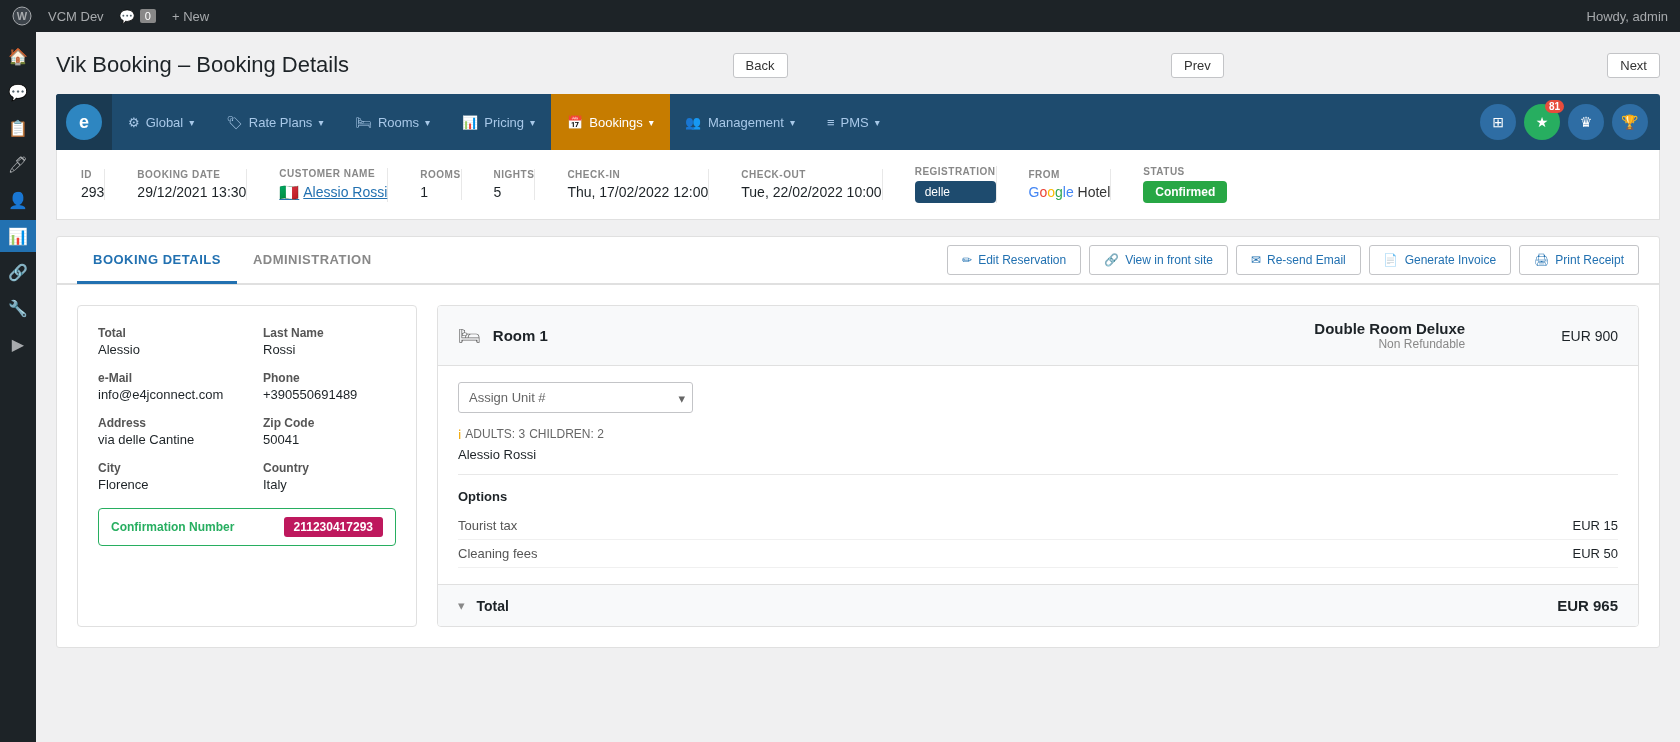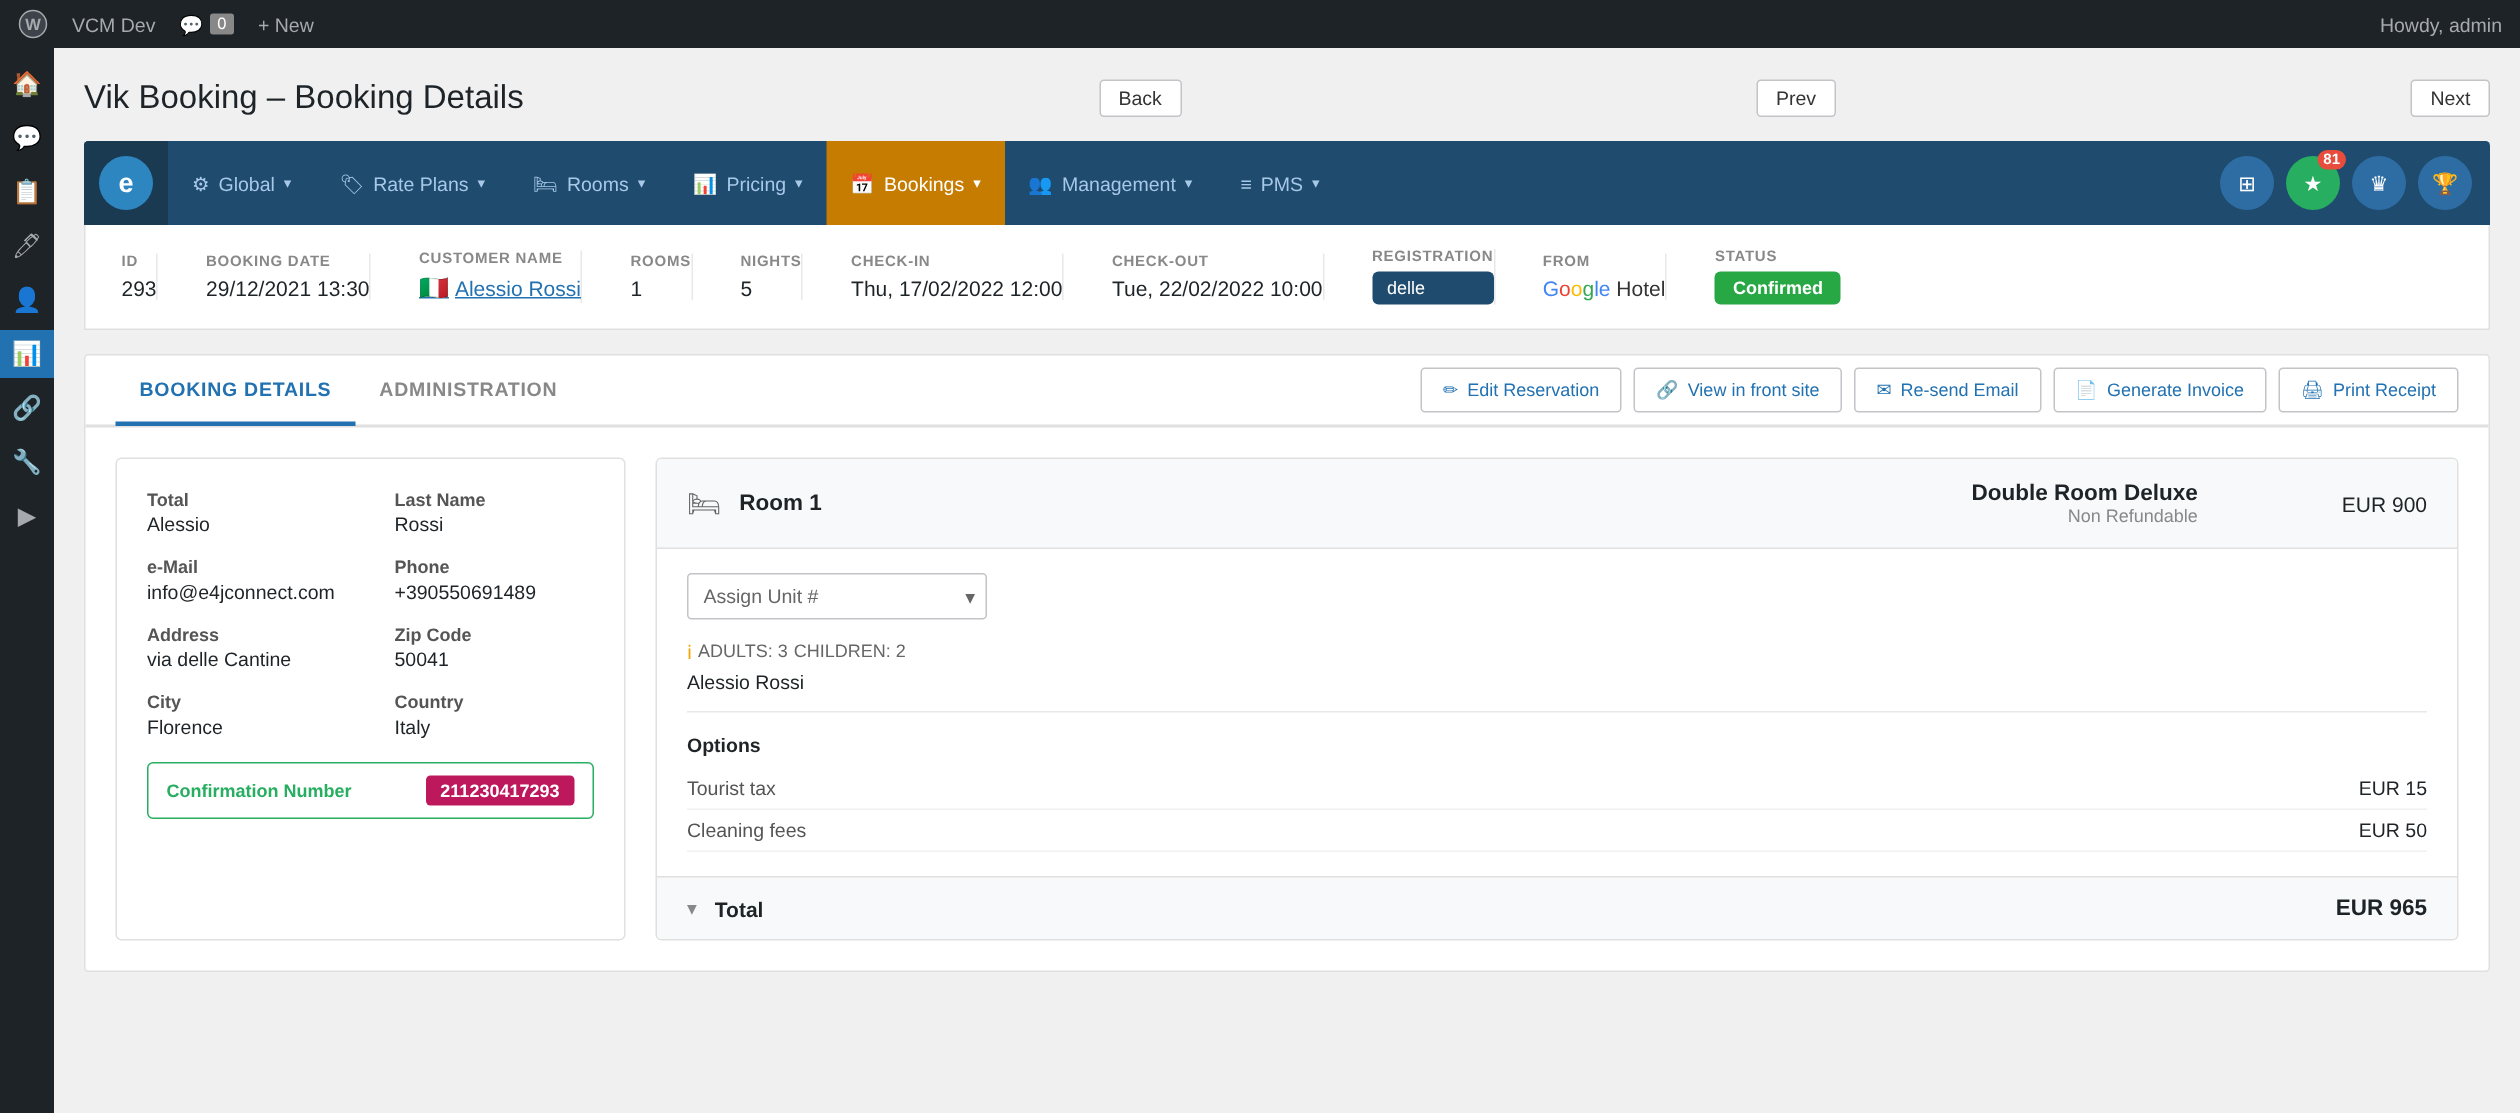--- a/index.html
+++ b/index.html
@@ -315,21 +315,21 @@
       text-align: right;
     }
     .room-type-name { font-size: 15px; font-weight: 600; color: #1d2327; }
     .room-type-sub { font-size: 12px; color: #888; }
     .room-price { font-size: 14px; color: #1d2327; margin-left: 48px; }
     .room-body { padding: 16px 20px; }
     .assign-unit-row { margin-bottom: 12px; }
     .select-wrapper {
       position: relative;
       display: inline-block;
-      width: 200px;
+      width: 235px;
     }
     .select-wrapper select {
       width: 100%;
       padding: 7px 28px 7px 10px;
       border: 1px solid #c3c4c7;
       border-radius: 3px;
       background: #fff;
       font-size: 13px;
       color: #666;
       appearance: none;

